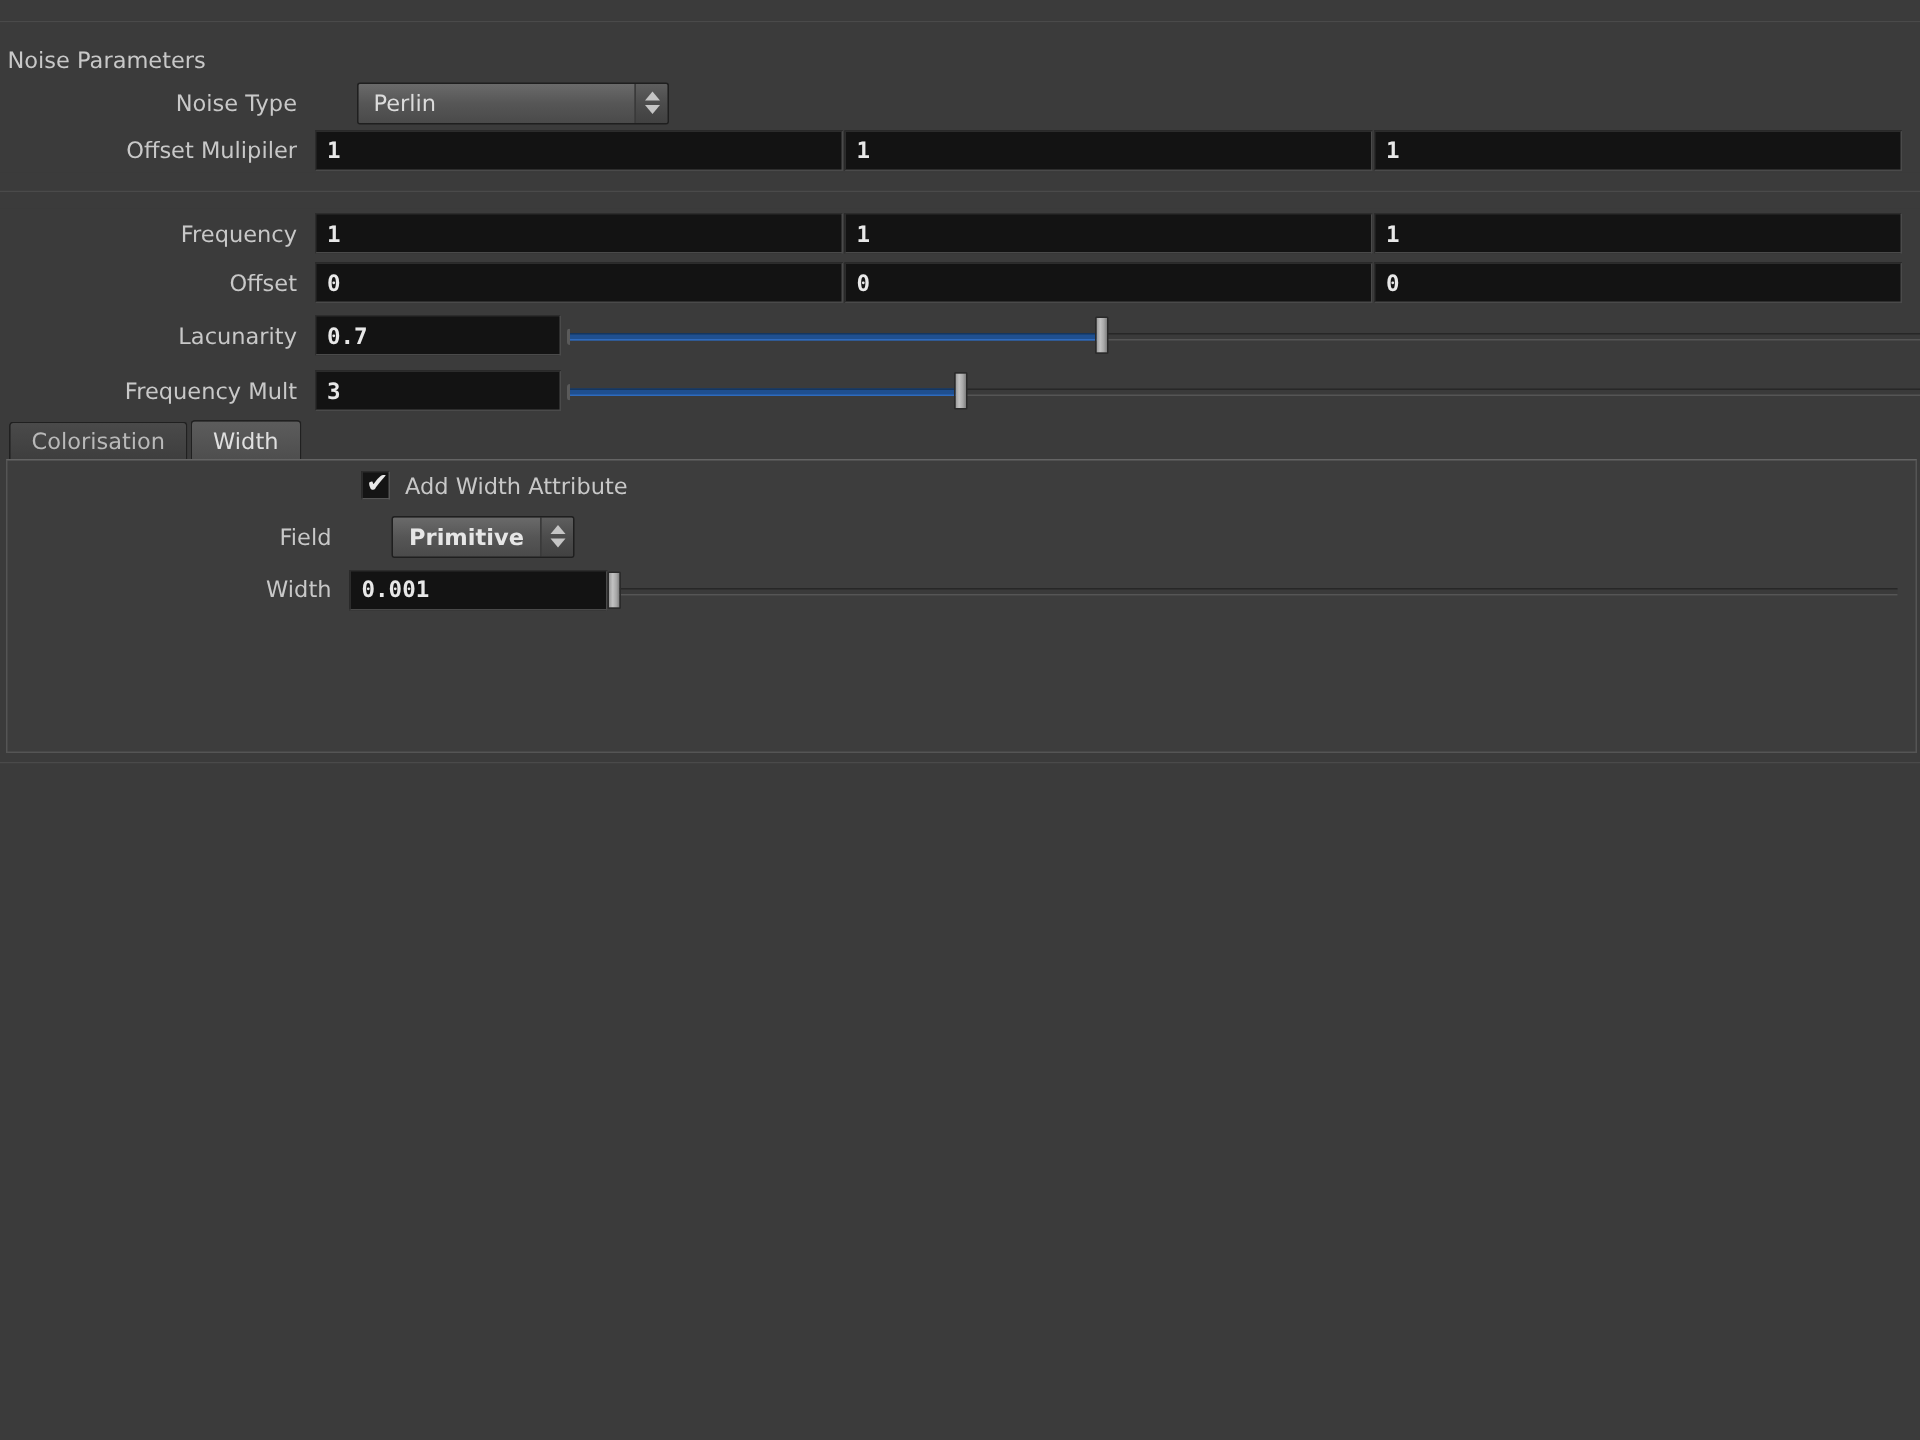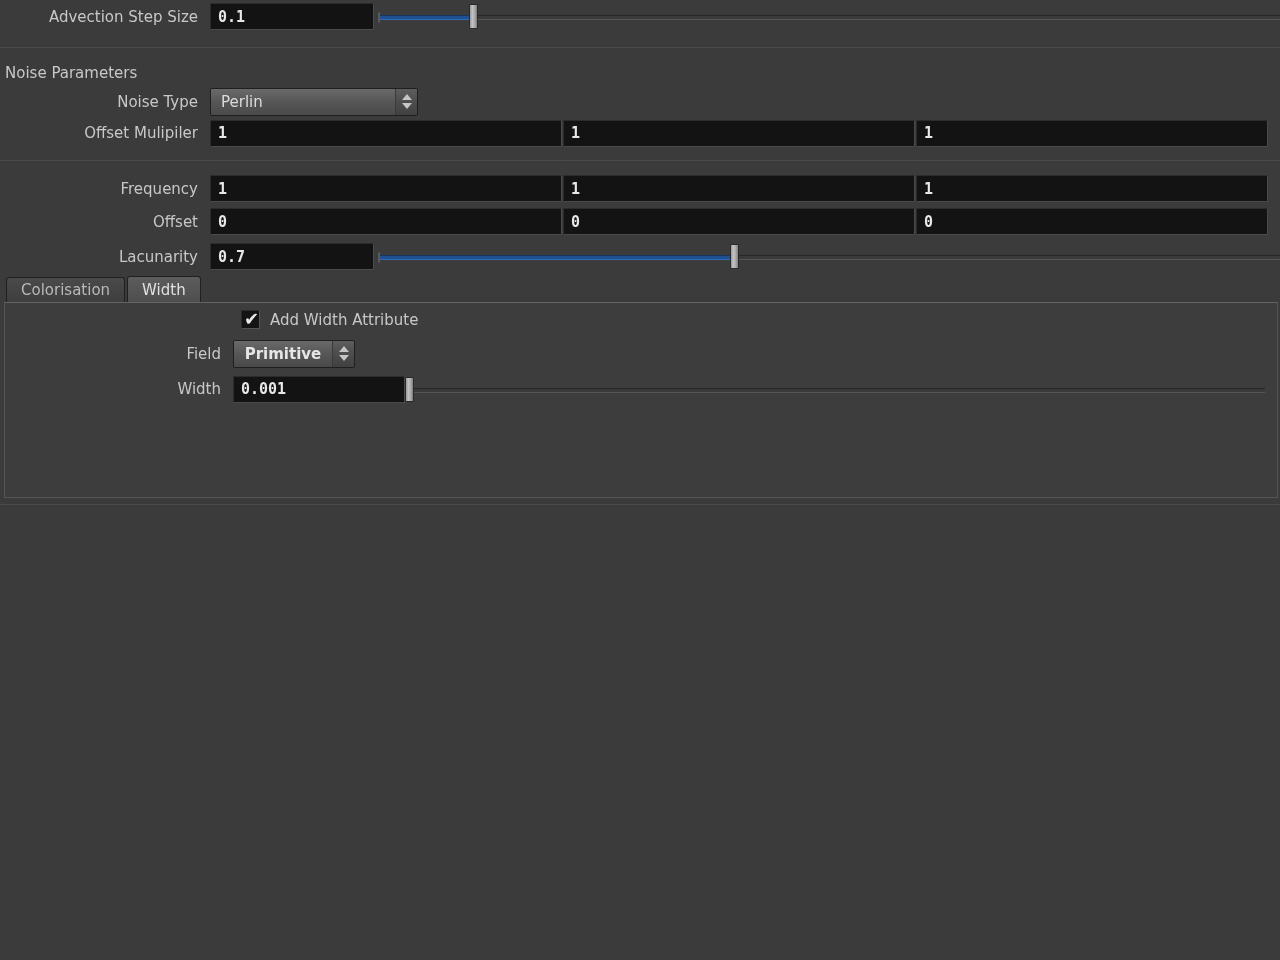--- a/index.html
+++ b/index.html
@@ -130,20 +130,21 @@
   }
 
   
   .dropdown {
     display: inline-flex;
     align-items: stretch;
     height: 28px;
     border: 1px solid #1f1f1f;
     border-radius: 2px;
     overflow: hidden;
+    margin-left: 28px;
   }
   .dd-body {
     display: flex;
     align-items: center;
     background: linear-gradient(to bottom, #6a6a6a 0%, #565656 50%, #4a4a4a 100%);
     color: #dcdcdc;
     font-size: 15px;
     padding: 0 10px;
   }
   .dd-arrows {
@@ -256,30 +257,20 @@
     padding-right: 12px;
     font-size: 15px;
     color: #c8c8c8;
   }
 </style>
 </head>
 <body>
 
 <div id="app">
 
-  <div class="row">
-    <div class="plabel">Advection Step Size</div>
-    <div class="field field-single">0.1</div>
-    <div class="slider">
-      <div class="slider-track"></div>
-      <div class="slider-cap"></div>
-      <div class="slider-fill" style="width: calc(10.5% - 2px);"></div>
-      <div class="slider-handle" style="left: calc(10.5% - 4px);"></div>
-    </div>
-  </div>
 
   <div class="gap" style="height:14px"></div>
   <div class="divider"></div>
   <div class="gap" style="height:13px"></div>
 
   <div class="row" style="height:24px">
     <div class="section-label">Noise Parameters</div>
   </div>
 
   <div class="row">
@@ -329,20 +320,30 @@
     <div class="plabel">Lacunarity</div>
     <div class="field field-single">0.7</div>
     <div class="slider">
       <div class="slider-track"></div>
       <div class="slider-cap"></div>
       <div class="slider-fill" style="width: calc(39.5% - 2px);"></div>
       <div class="slider-handle" style="left: calc(39.5% - 4px);"></div>
     </div>
   </div>
 
+  <div class="row" style="height:37px">
+    <div class="plabel">Frequency Mult</div>
+    <div class="field field-single">3</div>
+    <div class="slider">
+      <div class="slider-track"></div>
+      <div class="slider-cap"></div>
+      <div class="slider-fill" style="width: calc(29% - 2px);"></div>
+      <div class="slider-handle" style="left: calc(29% - 4px);"></div>
+    </div>
+  </div>
 
 
   <div class="tabbar">
     <div class="tab tab-inactive">Colorisation</div>
     <div class="tab tab-active">Width</div>
   </div>
 
   <div class="tabpanel">
 
     <div class="cbrow">

